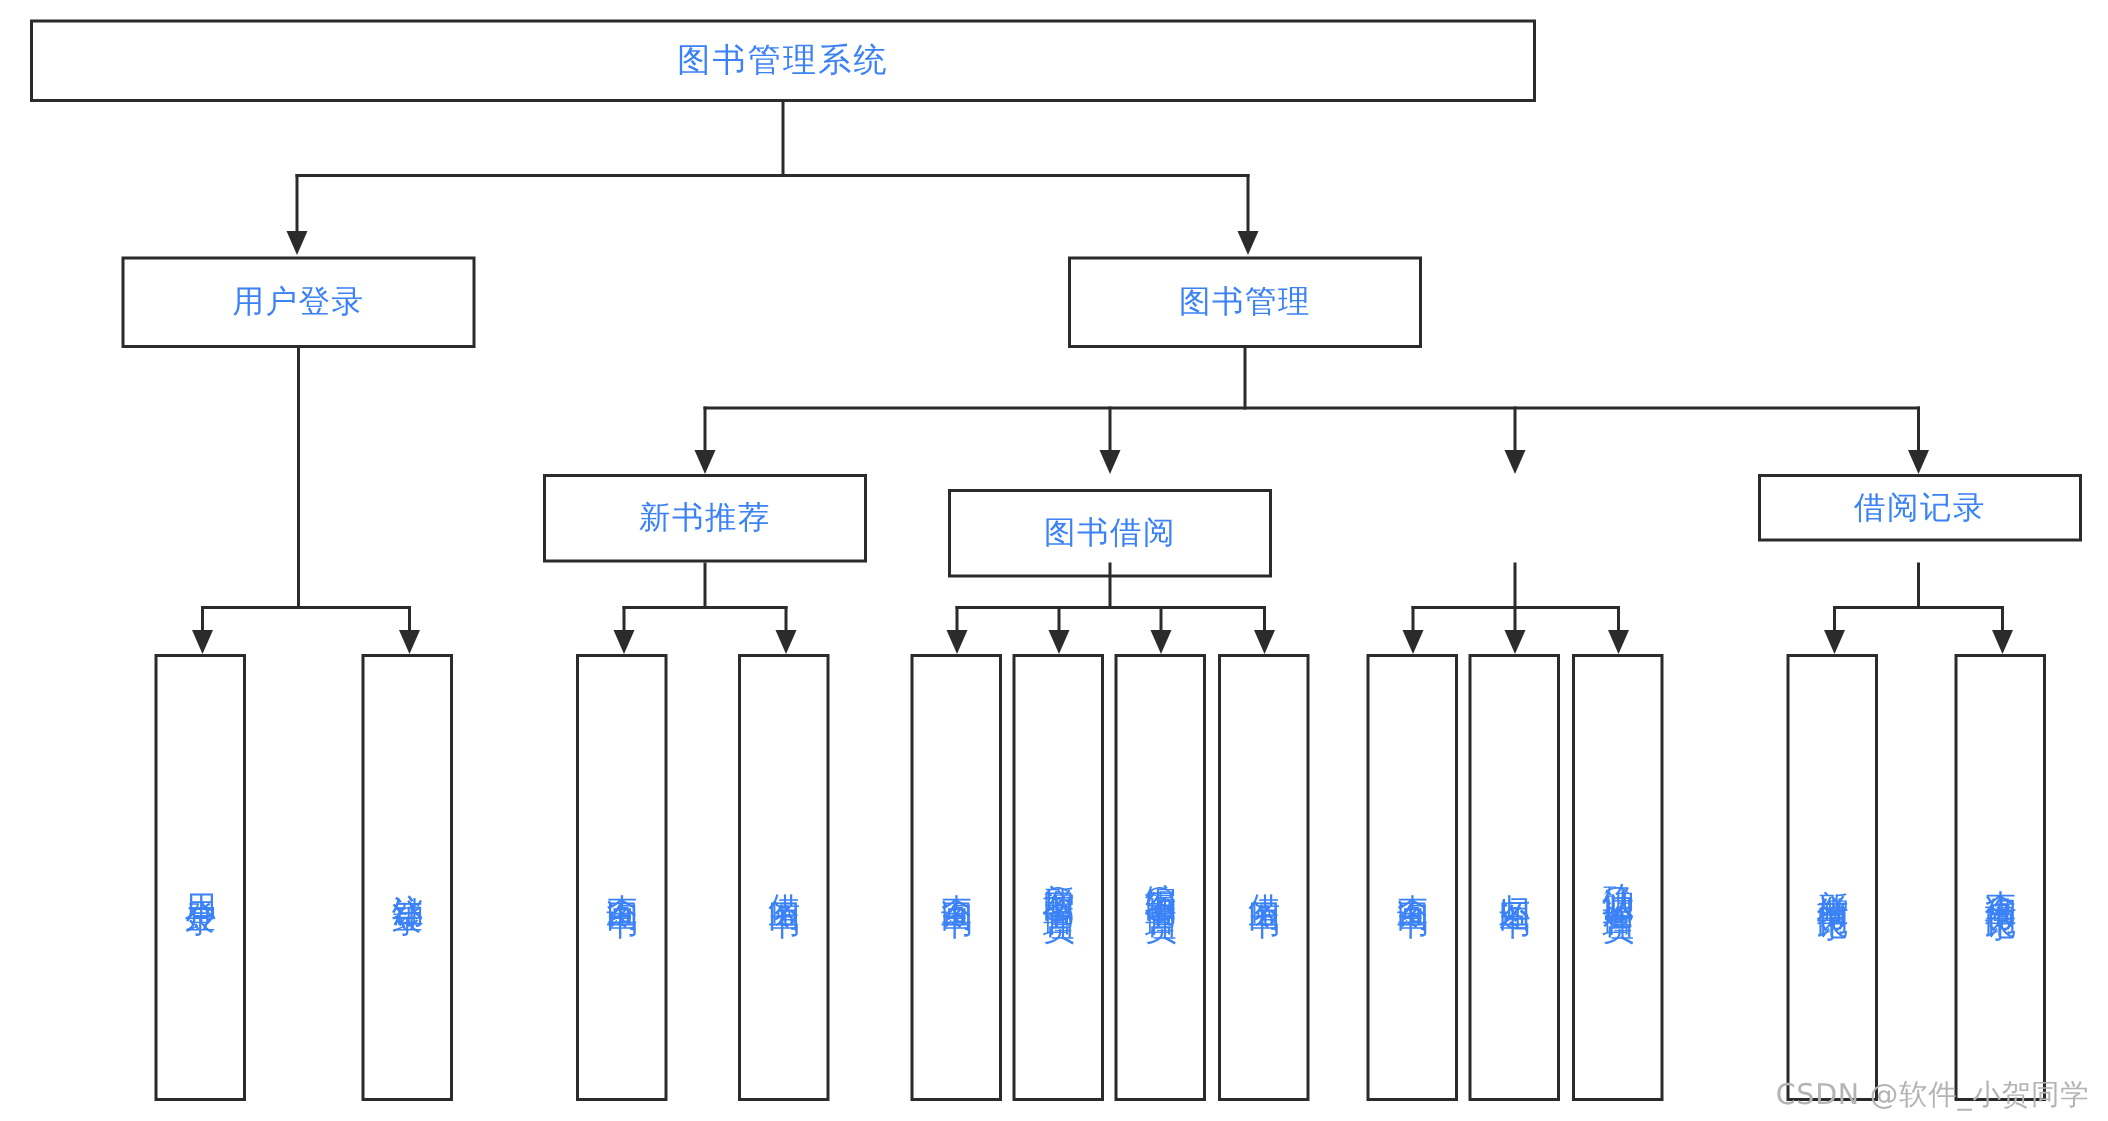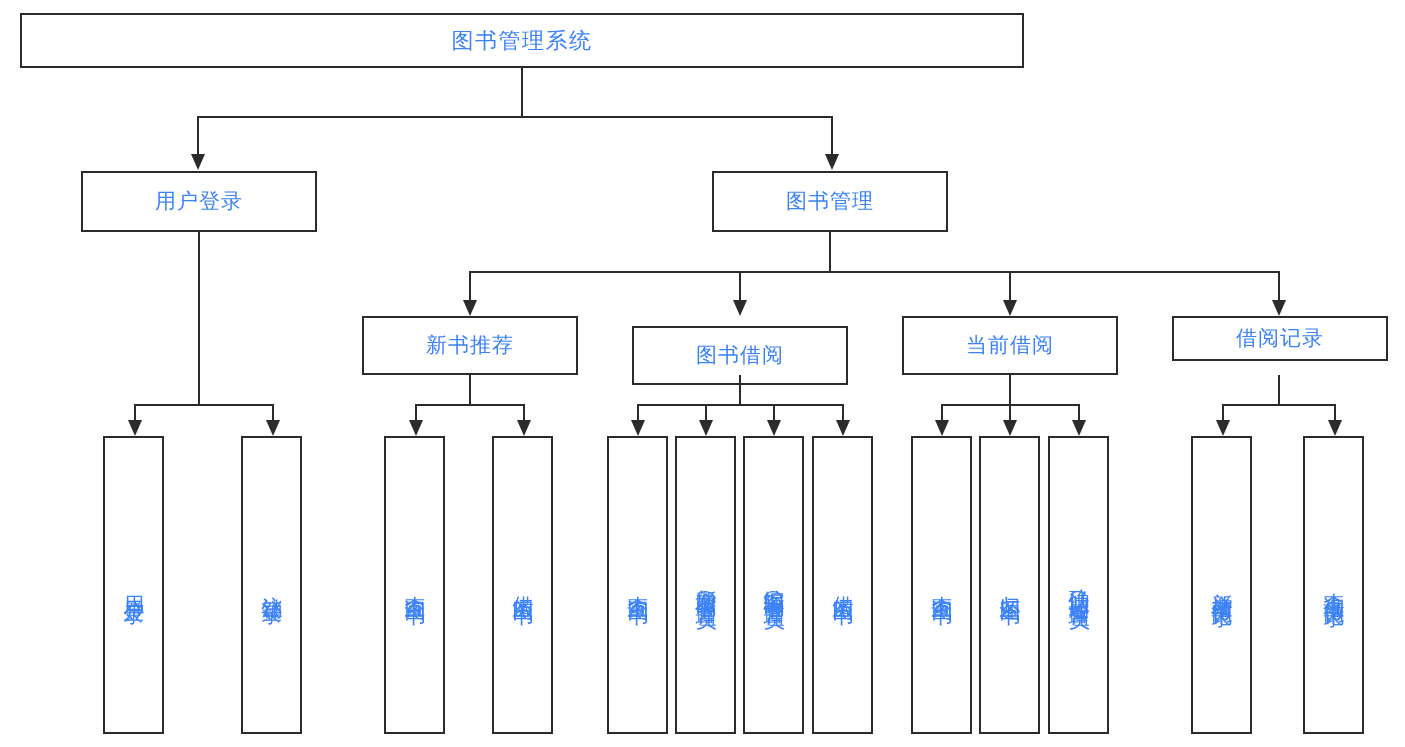--- a/index.html
+++ b/index.html
@@ -130,23 +130,20 @@
   <div class="arrow" style="left:1003px; top:300px;"></div>
   <div class="ln v" style="left:1278px; top:271px; height:31px;"></div>
   <div class="arrow" style="left:1272px; top:300px;"></div>
 
   <div class="node h" style="left:362px; top:316px; width:216px; height:59px;">
     <span class="label">新书推荐</span>
   </div>
   <div class="node h" style="left:632px; top:326px; width:216px; height:59px;">
     <span class="label">图书借阅</span>
   </div>
-  <div class="node h" style="left:902px; top:316px; width:216px; height:59px;">
-    <span class="label">当前借阅</span>
-  </div>
   <div class="node h" style="left:1172px; top:316px; width:216px; height:45px;">
     <span class="label">借阅记录</span>
   </div>
 
   <div class="ln v" style="left:469px; top:375px; height:31px;"></div>
   <div class="ln h" style="left:415px; top:404px; width:110px;"></div>
   <div class="ln v" style="left:415px; top:404px; height:18px;"></div>
   <div class="arrow" style="left:409px; top:420px;"></div>
   <div class="ln v" style="left:523px; top:404px; height:18px;"></div>
   <div class="arrow" style="left:517px; top:420px;"></div>
@@ -215,14 +212,15 @@
     <span class="label">确认归还（管理员）</span>
   </div>
 
   <div class="node v" style="left:1191px; top:436px; width:61px; height:298px;">
     <span class="label">新增借阅记录</span>
   </div>
   <div class="node v" style="left:1303px; top:436px; width:61px; height:298px;">
     <span class="label">查询借阅记录</span>
   </div>
 
+  <div id="watermark">CSDN @软件_小贺同学</div>
 
 </div>
 
 </body></html>

